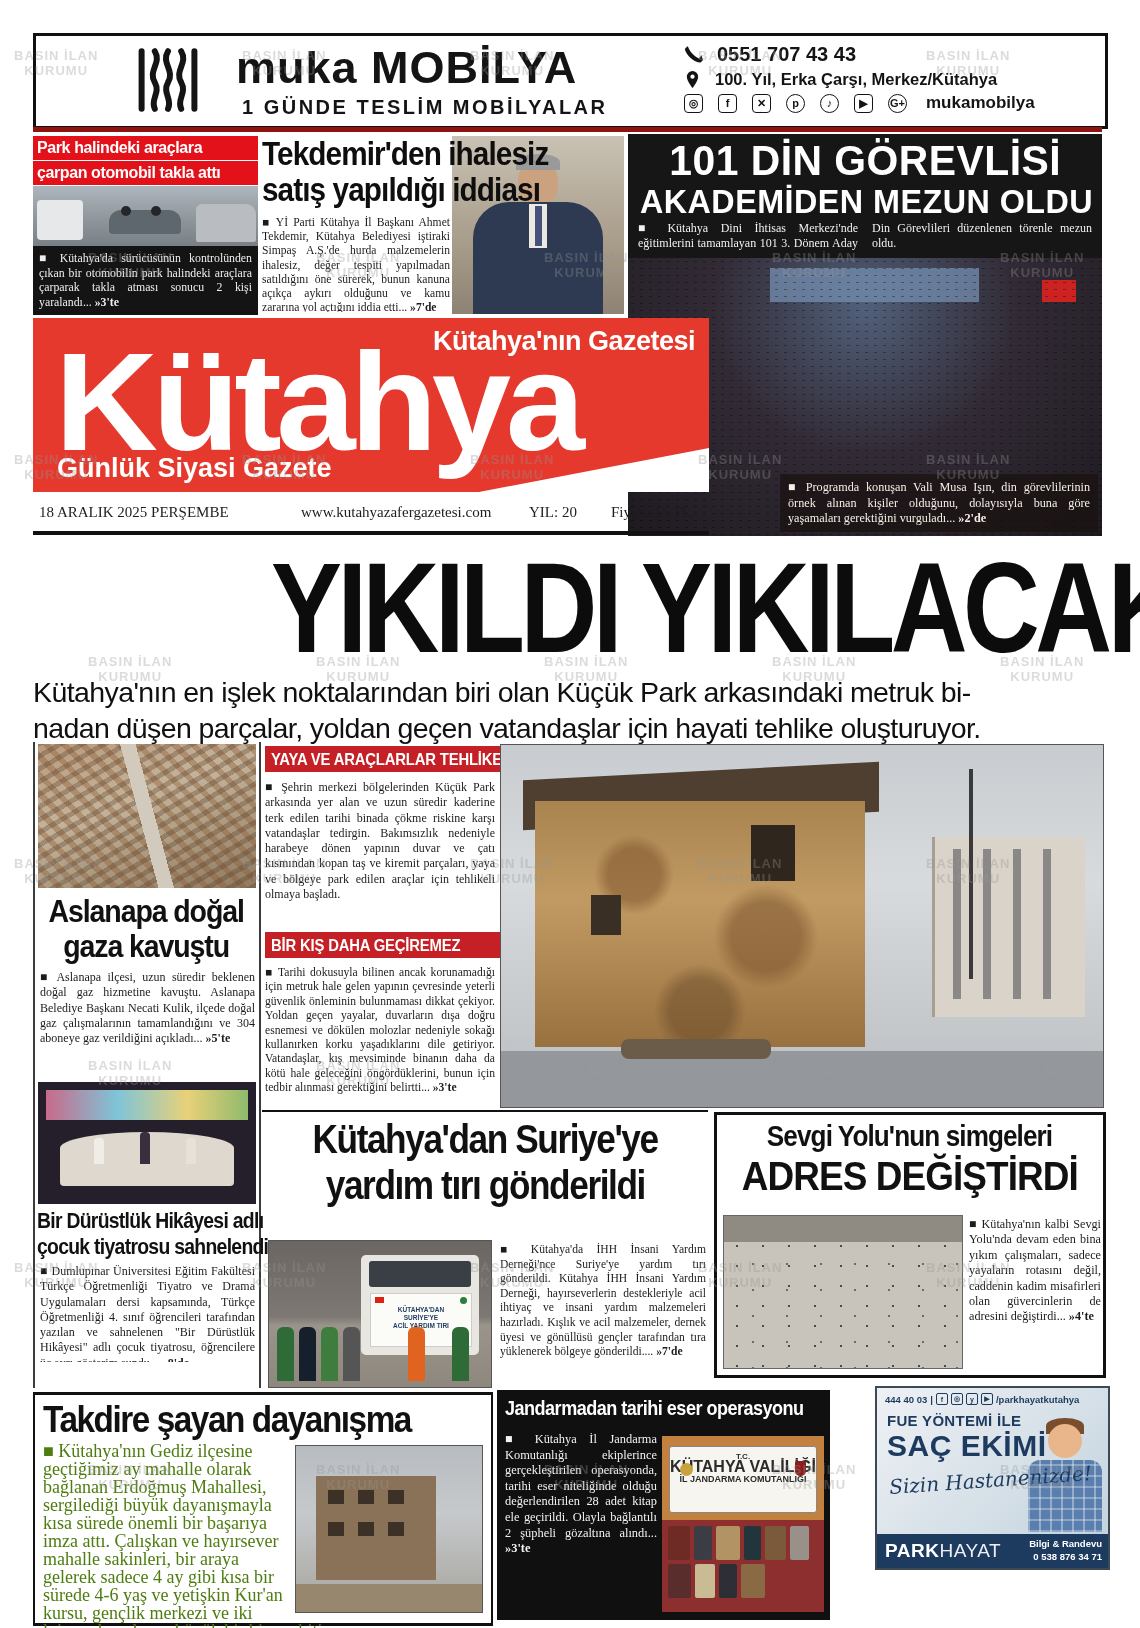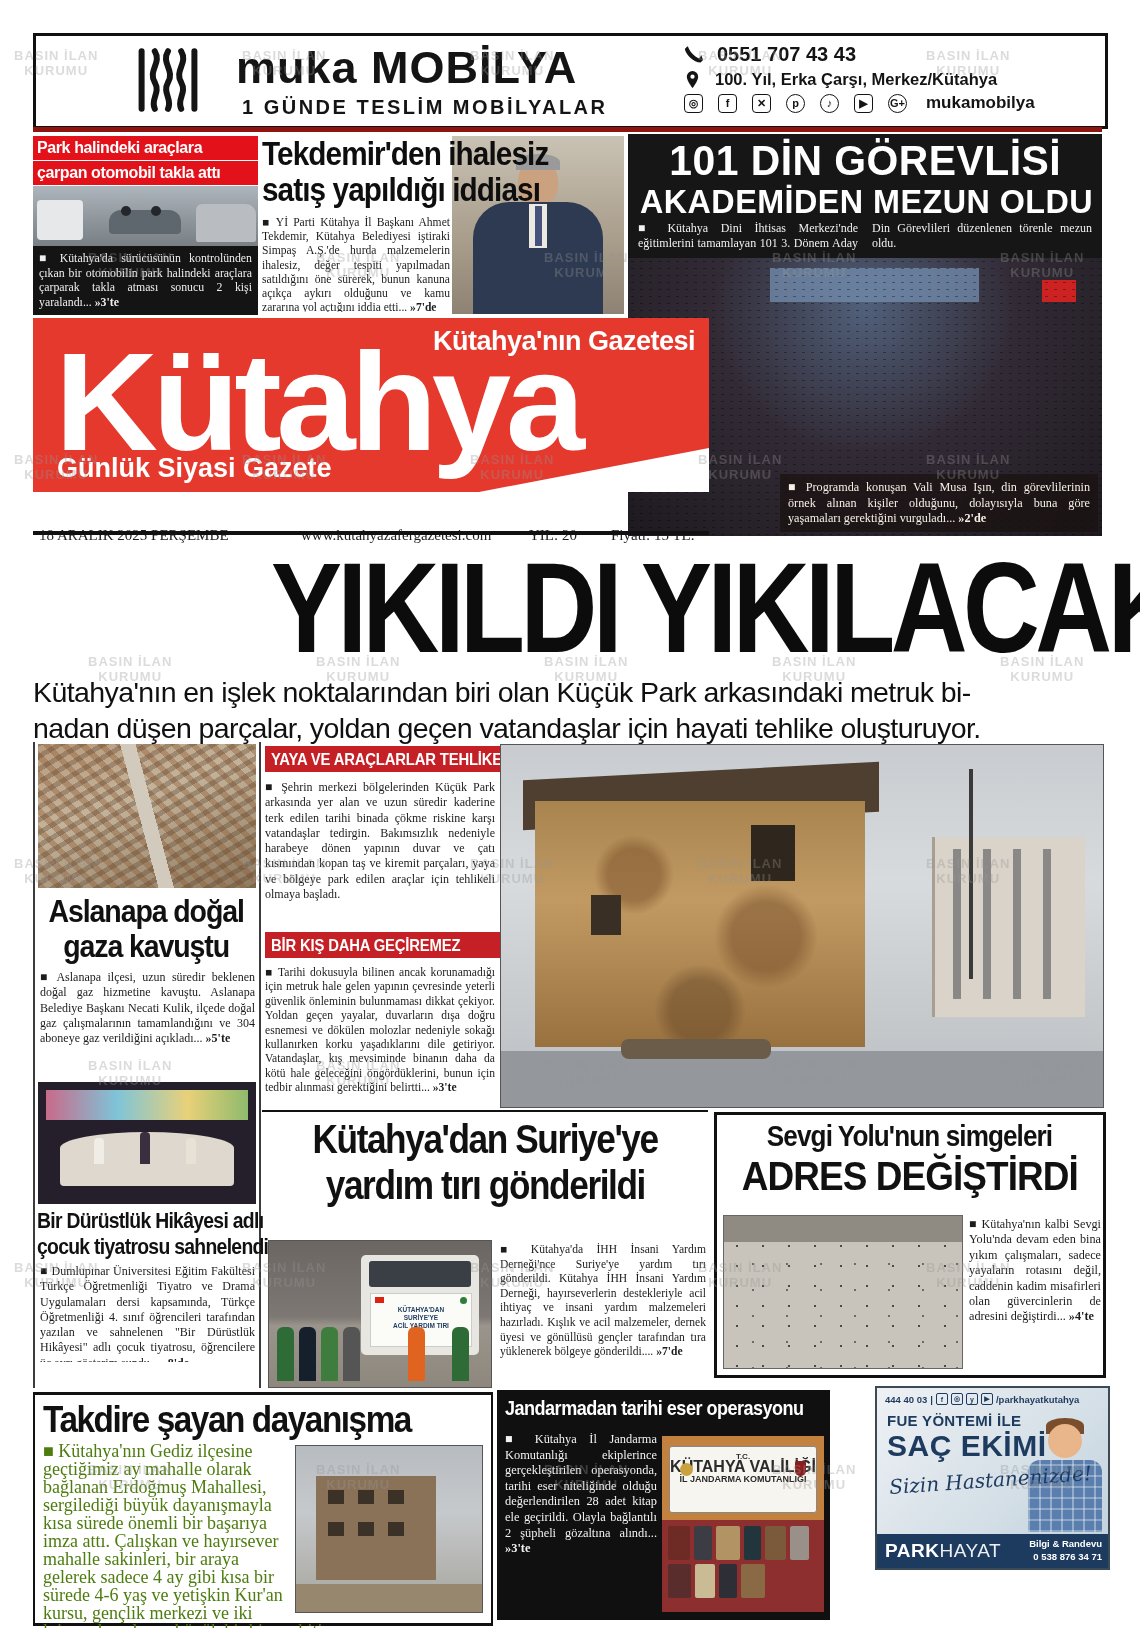--- a/index.html
+++ b/index.html
@@ -67,21 +67,21 @@
   #mh-swoosh{position:absolute;right:0;bottom:0;width:0;height:0;border-style:solid;
              border-width:0 0 44px 230px;border-color:transparent transparent #ffffff transparent;}
   #mh-tagtop{position:absolute;right:14px;top:8px;font-size:27px;font-weight:700;color:#fff;letter-spacing:-0.5px;}
   #mh-title{position:absolute;left:22px;top:14px;font-size:132px;line-height:1;font-weight:700;color:#fff;
             letter-spacing:-5px;transform:scale(1.08,1.06);transform-origin:0 0;}
   #mh-tagbottom{position:absolute;left:24px;bottom:8px;font-size:27px;font-weight:700;color:#fff;}
 
   
   #dateline{left:33px;top:500px;width:676px;height:28px;font-family:"Liberation Serif",serif;
             font-size:15px;color:#1d1d1d;}
-  #dateline span{position:absolute;top:4px;white-space:nowrap;margin-top:23px;}
+  #dateline span{position:absolute;top:4px;white-space:nowrap;}
   #dl-date{left:6px;}
   #dl-web{left:268px;}
   #dl-year{left:496px;}
   #dl-price{left:578px;}
   #rule-thick{left:33px;top:531px;width:676px;height:4px;background:#111;}
 
   
   #lead-h{left:30px;top:540px;width:1080px;height:126px;overflow:visible;text-align:right;}
   #lead-h span{display:inline-block;font-size:95px;font-weight:700;letter-spacing:-4px;color:#0c0c0c;
                white-space:nowrap;transform:scale(1.12,1.34);transform-origin:0 12%;}

